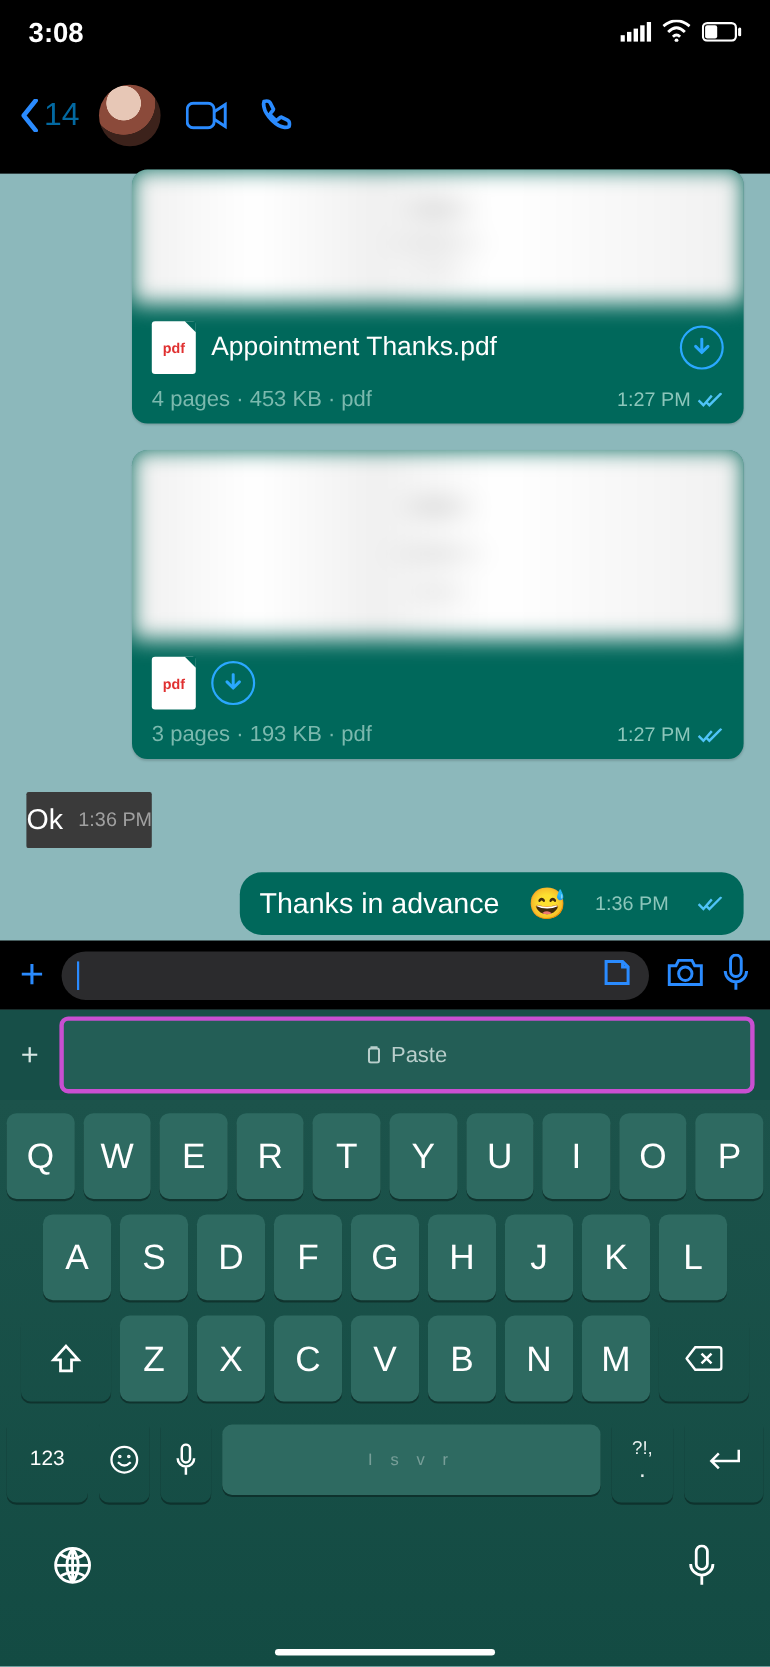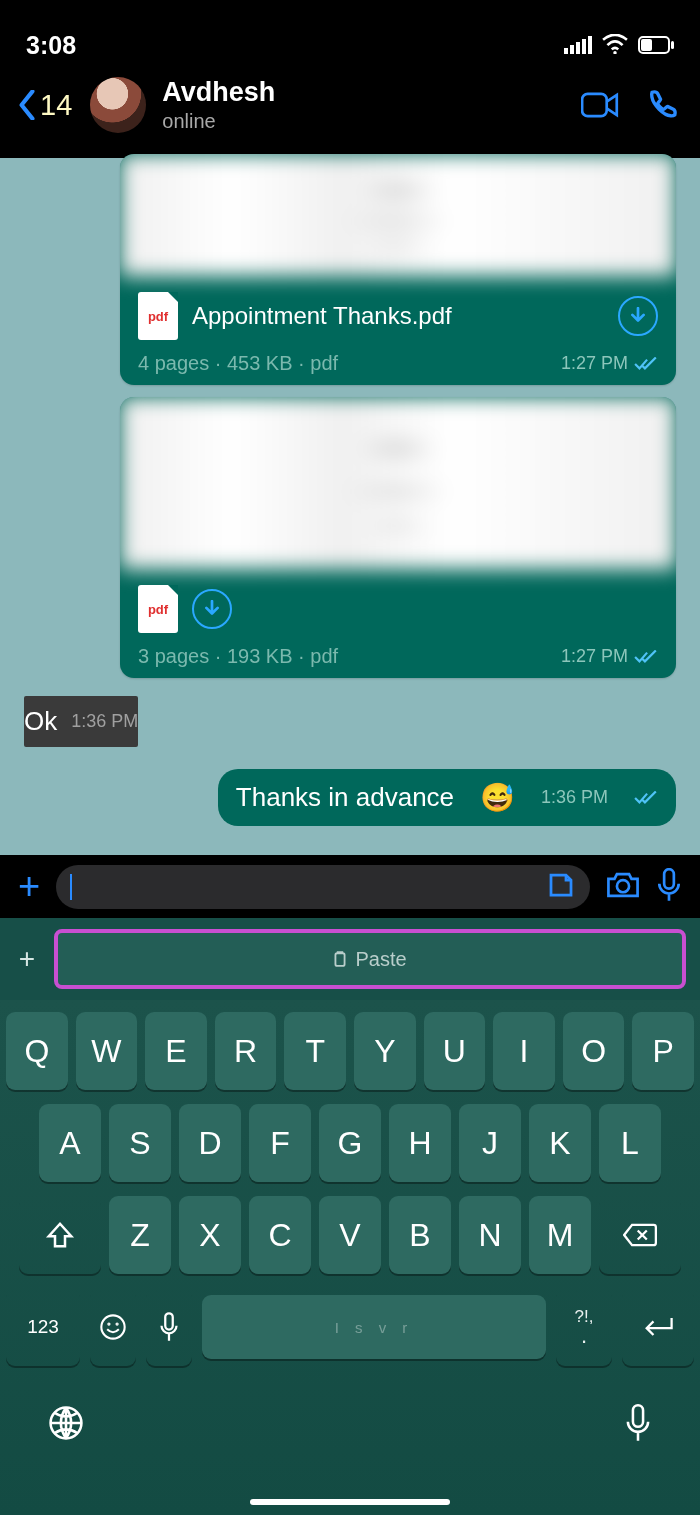--- a/index.html
+++ b/index.html
@@ -1,31 +1,31 @@
 <!DOCTYPE html>
 <html><head>
 <meta charset="utf-8">
 <style>
   *{box-sizing:border-box;margin:0;padding:0;font-family:-apple-system,Helvetica,Arial,sans-serif;-webkit-font-smoothing:antialiased}
   body{width:700px;height:1515px;background:#8cb8bb;overflow:hidden;position:relative}
   
-  .status{height:60px;background:#000;color:#fff;display:flex;align-items:flex-end;justify-content:space-between;padding:0 26px;font-size:25px;font-weight:600}
+  .status{height:60px;background:#000;color:#fff;display:flex;align-items:center;justify-content:space-between;padding:0 26px;font-size:25px;font-weight:600}
   .status .right{display:flex;align-items:center;gap:10px}
   
   .nav{height:98px;background:#000;display:flex;align-items:center;padding:0 18px 8px;color:#fff}
-  .back{display:flex;align-items:center;color:#fef9c3;font-size:29px;font-weight:400;gap:4px}
+  .back{display:flex;align-items:center;color:#0369a1;font-size:29px;font-weight:400;gap:4px}
   .avatar{width:56px;height:56px;border-radius:50%;background:radial-gradient(circle at 40% 30%,#e7c7b6 0 30%,#8b4a3a 31% 55%,#3c221b 56% 100%);margin-left:18px}
   .name-block{margin-left:16px;flex:1}
   .name-block .n{font-size:27px;font-weight:600}
   .name-block .s{font-size:20px;color:#a9a9a9;margin-top:2px}
   .call-ic{width:40px;height:40px;display:flex;align-items:center;justify-content:center;margin-left:22px}
   .call-ic svg{stroke:#2a8bff;fill:none;stroke-width:2.4}
   
   .chat{position:absolute;top:158px;bottom:660px;left:0;right:0;background:#8cb8bb;padding:0 24px}
-  .doc-bubble{background:#00685b;border-radius:14px;margin-left:96px;margin-bottom:12px;overflow:hidden;box-shadow:0 1px 2px rgba(0,0,0,.15)}
+  .doc-bubble{background:#00685b;border-radius:14px;margin-left:96px;margin-bottom:24px;overflow:hidden;box-shadow:0 1px 2px rgba(0,0,0,.15)}
   .doc-prev{height:122px;background:#fff;filter:blur(10px);background:linear-gradient(90deg,#f0f0f0,#fff 20%,#f0f0f0 40%,#fff 60%,#f0f0f0);position:relative}
   .doc-prev.second{height:172px}
   .doc-prev::before{content:"";position:absolute;inset:0;background:
      radial-gradient(ellipse 60px 20px at 50% 30%,rgba(0,0,0,.15),transparent 70%),
      radial-gradient(ellipse 80px 15px at 50% 55%,rgba(0,0,0,.12),transparent 70%),
      radial-gradient(ellipse 50px 12px at 50% 75%,rgba(0,0,0,.1),transparent 70%)}
   .doc-row{display:flex;align-items:center;padding:16px 18px 12px;gap:14px}
   .pdf-ic{width:40px;height:48px;background:#fff;border-radius:3px;display:flex;align-items:center;justify-content:center;color:#e03030;font-size:13px;font-weight:600;position:relative;flex:none}
   .pdf-ic::after{content:"";position:absolute;top:0;right:0;border-style:solid;border-width:0 10px 10px 0;border-color:transparent #00685b transparent transparent}
   .doc-name{color:#fff;font-size:24px;font-weight:500;line-height:1.2;flex:1}
@@ -45,21 +45,21 @@
   
   .compose{position:absolute;left:0;right:0;bottom:597px;height:63px;background:#000;display:flex;align-items:center;padding:0 18px;gap:16px}
   .compose .plus{color:#2a8bff;font-size:38px;font-weight:300}
   .msg-field{flex:1;height:44px;background:#2b2b2d;border-radius:22px;display:flex;align-items:center;padding:0 14px;position:relative}
   .cursor{width:2px;height:26px;background:#2a8bff}
   .sticker{margin-left:auto}
   .compose svg{stroke:#2a8bff;fill:none;stroke-width:2.2}
   
   .paste-zone{position:absolute;left:0;right:0;top:918px;height:82px;background:#174f48;display:flex;align-items:center}
   .paste-plus{width:54px;color:#d6e6e3;font-size:28px;text-align:center;font-weight:300}
-  .paste-box{flex:1;margin:0 14px 0 0;height:60px;border:4px solid #c84fd1;border-radius:8px;background:#235e56;display:flex;flex-direction:row;align-items:center;justify-content:center;color:#d6e6e3;gap:2px;overflow:hidden}
+  .paste-box{flex:1;margin:0 14px 0 0;height:70px;border:4px solid #c84fd1;border-radius:8px;background:#235e56;display:flex;flex-direction:row;align-items:center;justify-content:center;color:#d6e6e3;gap:2px;overflow:hidden}
   .paste-box .lbl{font-size:20px;display:flex;align-items:center;gap:8px;color:#b9cecb}
   .paste-box .url{font-size:21px;white-space:nowrap}
   
   .kb{position:absolute;left:0;right:0;bottom:0;top:1000px;background:linear-gradient(#1c534b,#134b43);padding:12px 6px 0}
   .krow{display:flex;gap:8px;justify-content:center;margin-bottom:14px}
   .key{flex:1;height:78px;background:#2e6a61;border-radius:9px;color:#fff;font-size:32px;display:flex;align-items:center;justify-content:center;box-shadow:0 2px 0 rgba(0,0,0,.35);max-width:62px}
   .krow.r2{padding:0 30px}
   .krow.r3 .key{max-width:62px}
   .fnkey{height:78px;border-radius:9px;color:#fff;display:flex;align-items:center;justify-content:center;box-shadow:0 2px 0 rgba(0,0,0,.35);background:transparent}
   .shift,.bksp{width:82px}
@@ -106,24 +106,20 @@
 </div>
 
 <div class="nav">
   <div class="back">
     <svg width="18" height="30" viewBox="0 0 12 22">
         <path d="M10 1 L2 11 L10 21" stroke="#2a8bff" stroke-width="3" fill="none" stroke-linecap="round" stroke-linejoin="round"></path>
       </svg>
     <span>14</span>
   </div>
   <div class="avatar"></div>
-  <div class="name-block">
-    <div class="n">Avdhesh</div>
-    <div class="s">online</div>
-  </div>
   <div class="call-ic">
     <svg width="38" height="26" viewBox="0 0 34 22">
         <rect x="1" y="1" width="22" height="20" rx="5"></rect>
         <path d="M23 8 L32 2 V20 L23 14"></path>
       </svg>
   </div>
   <div class="call-ic">
     <svg width="34" height="34" viewBox="0 0 24 24">
         <path d="M5 3 C5 3 8 2 9 4 L11 8 C11 9 9 10 9 11 C9 12 12 15 13 15 C14 15 15 13 16 13 L20 15 C22 16 21 19 21 19 C21 19 17 22 10 15 C3 8 5 3 5 3 Z"></path>
       </svg>

